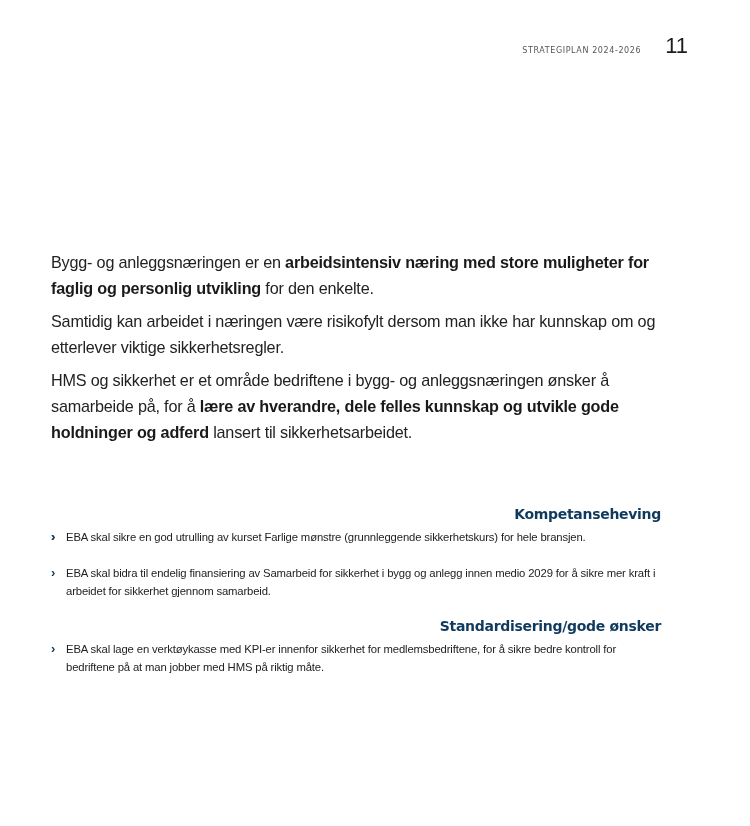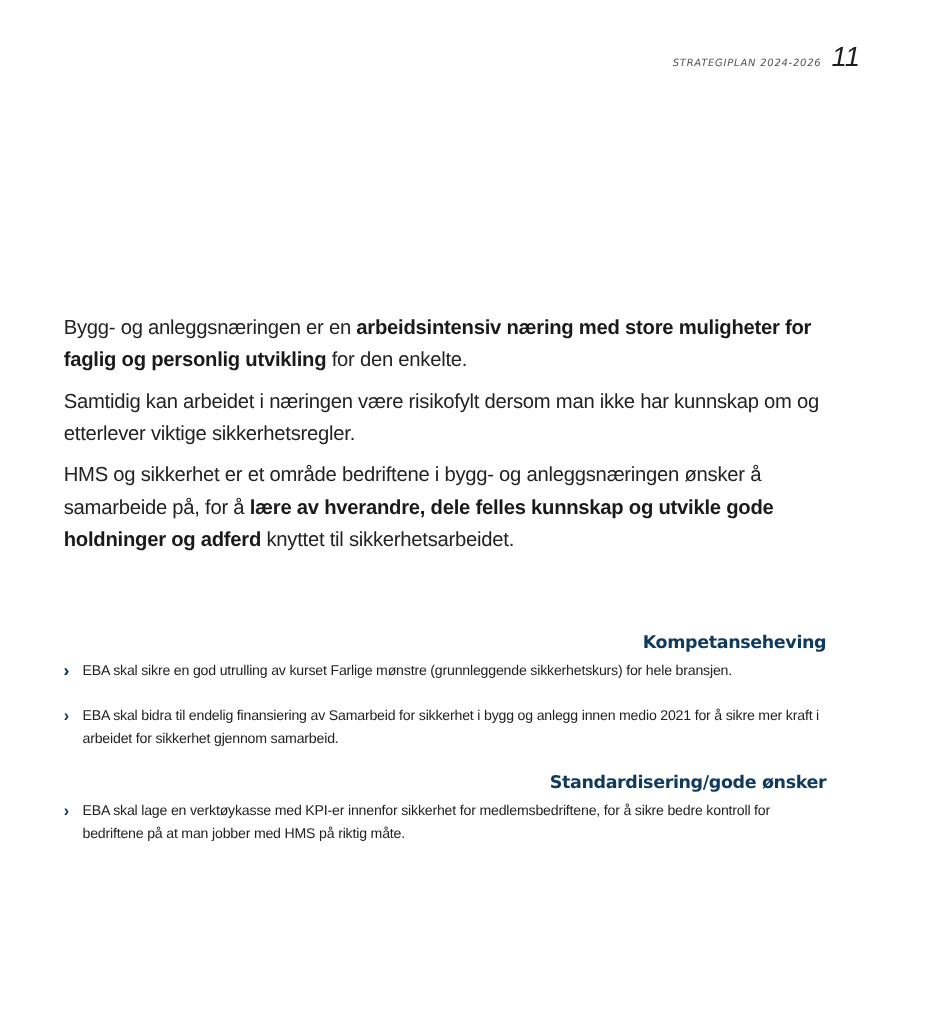--- a/index.html
+++ b/index.html
@@ -1,18 +1,18 @@
 <!DOCTYPE html>
 <html><head>
 <meta charset="utf-8">
 <style>
   html, body { margin: 0; padding: 0; background: #ffffff; }
   body { width: 750px; height: 826px; position: relative; overflow: hidden;
          font-family: "Liberation Sans", sans-serif; color: #1d1d1f; }
-  .header { position: absolute; top: 33px; right: 62px; display: flex; align-items: baseline; gap: 8px; font-style: italic; }
+  .header { position: absolute; top: 33px; right: 62px; display: flex; align-items: baseline; gap: 24px; }
   .header .doc-title { font-size: 8px; letter-spacing: 0.6px; color: #555; font-family: "DejaVu Sans", sans-serif; }
   .header .page-num { font-size: 22px; color: #1d1d1f; font-family: "Liberation Sans", sans-serif; }
   .intro { position: absolute; left: 51px; top: 249px; width: 620px; }
   .intro p { margin: 0 0 7px 0; font-size: 16.2px; line-height: 26px; color: #222; letter-spacing: -0.2px; }
   .intro b { font-weight: bold; color: #1a1a1a; }
   .sections { position: absolute; left: 51px; top: 506px; width: 610px; }
   .section { margin-bottom: 17px; }
   .section h3 { margin: 0 0 6px 0; font-size: 14px; font-weight: bold; color: #0f3a5e; font-family: "DejaVu Sans", sans-serif; letter-spacing: -0.3px; text-align: right; }
   .section ul { list-style: none; margin: 0; padding: 0; }
   .section li { position: relative; padding-left: 15px; font-size: 11.3px; line-height: 18.5px; color: #222; letter-spacing: -0.15px; }
@@ -22,34 +22,34 @@
 <body>
 
 <div class="header">
   <span class="doc-title">STRATEGIPLAN 2024-2026</span>
   <span class="page-num">11</span>
 </div>
 
 <div class="intro">
   <p><span>Bygg- og anleggsnæringen er en </span><b>arbeidsintensiv næring med store muligheter for faglig og personlig utvikling</b><span> for den enkelte.</span></p>
   <p>Samtidig kan arbeidet i næringen være risikofylt dersom man ikke har kunnskap om og etterlever viktige sikkerhetsregler.</p>
-  <p><span>HMS og sikkerhet er et område bedriftene i bygg- og anleggsnæringen ønsker å samarbeide på, for å </span><b>lære av hverandre, dele felles kunnskap og utvikle gode holdninger og adferd</b><span> knyttet til sikkerhetsarbeidet.</span></p>
+  <p><span>HMS og sikkerhet er et område bedriftene i bygg- og anleggsnæringen ønsker å samarbeide på, for å </span><b>lære av hverandre, dele felles kunnskap og utvikle gode holdninger og adferd</b><span> lansert til sikkerhetsarbeidet.</span></p>
 </div>
 
 <div class="sections">
   <div class="section">
     <h3>Kompetanseheving</h3>
     <ul>
       <li><span class="chev">›</span></li>
       <li><span class="chev">›</span><span>EBA skal sikre en god utrulling av kurset Farlige mønstre (grunnleggende sikkerhetskurs) for hele bransjen.</span></li>
     </ul>
   </div>
   <div class="section">
     <ul>
-      <li><span class="chev">›</span><span>EBA skal bidra til endelig finansiering av Samarbeid for sikkerhet i bygg og anlegg innen medio 2021 for å sikre mer kraft i arbeidet for sikkerhet gjennom samarbeid.</span></li>
+      <li><span class="chev">›</span><span>EBA skal bidra til endelig finansiering av Samarbeid for sikkerhet i bygg og anlegg innen medio 2029 for å sikre mer kraft i arbeidet for sikkerhet gjennom samarbeid.</span></li>
     </ul>
   </div>
   <div class="section">
     <h3>Standardisering/gode ønsker</h3>
     <ul>
       <li><span class="chev">›</span><span>EBA skal lage en verktøykasse med KPI-er innenfor sikkerhet for medlemsbedriftene, for å sikre bedre kontroll for bedriftene på at man jobber med HMS på riktig måte.</span></li>
     </ul>
   </div>
 </div>
 

